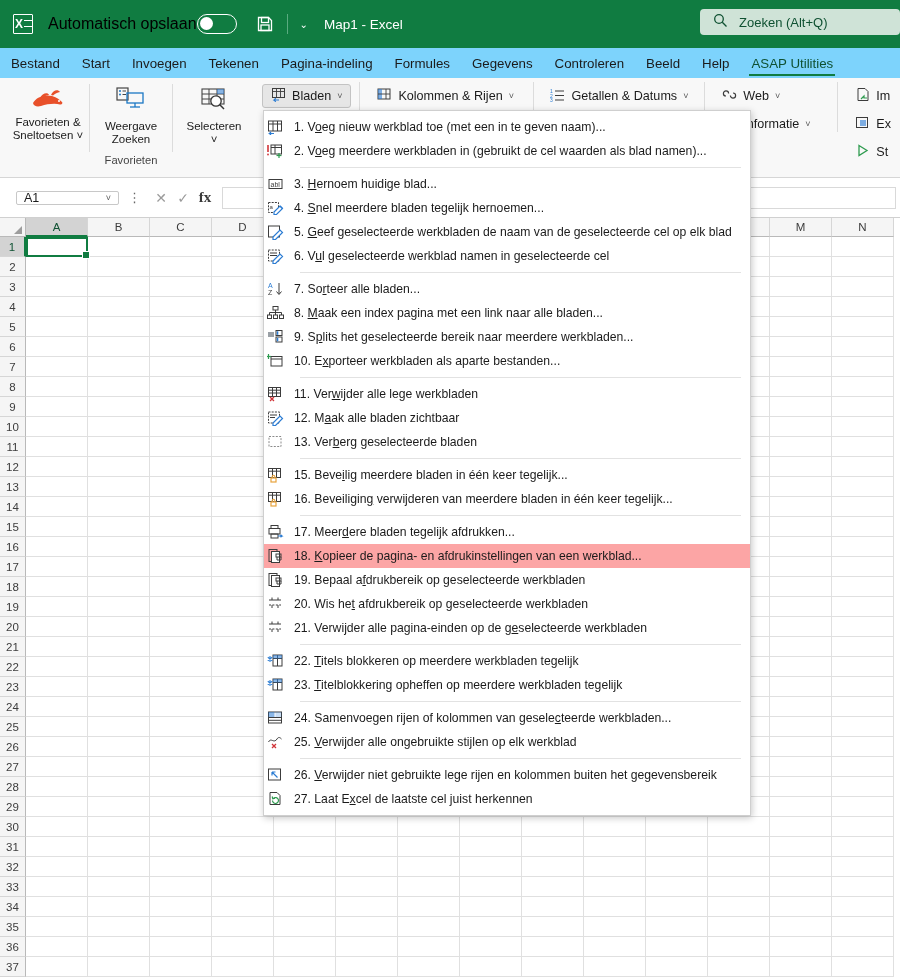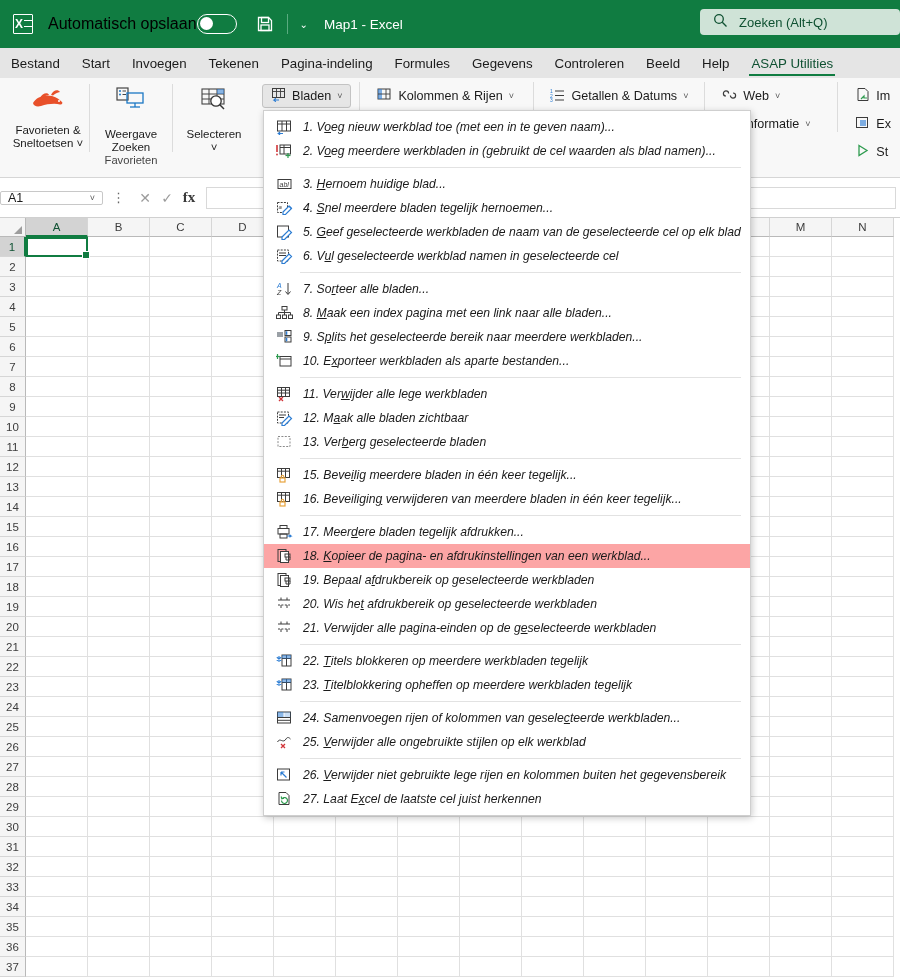--- a/index.html
+++ b/index.html
@@ -51,21 +51,21 @@
     position: absolute; right: 0px; top: 9px; width: 200px; height: 26px;
     background: #cfe3d7; border-radius: 4px;
     display:flex; align-items:center; cursor:text;
   }
   .searchbox .mag { margin-left: 13px; margin-right: 11px; flex:none; }
   .searchbox .ph { color: #0f5132; font-size: 13px; }
 
   
   .tabbar {
     position:absolute; left:0; top:48px; width:900px; height:30px;
-    background:#e5e5e5; display:flex; align-items:center;
+    background:#7dd3fc; display:flex; align-items:center;
   }
   .tab {
     font-size: 13.3px; color:#1b1b1b; padding: 0 11px; height:28px;
     display:flex; align-items:center; cursor:pointer; white-space:nowrap;
     position:relative;
   }
   .tab.active { color:#0f5132; font-weight:400; }
   .tab.active::after {
     content:""; position:absolute; left:9px; right:9px; bottom:1px;
     height:2px; background:#107c41;
@@ -76,21 +76,21 @@
     position:absolute; left:0; top:78px; width:900px; height:100px;
     background:#f8f8f8; border-bottom:1px solid #d6d6d6;
   }
   .grp-fav {
     position:absolute; left:6px; top:2px; width:250px; height:96px;
     display:flex; flex-direction:column; align-items:center;
   }
   .fav-btns { display:flex; height:72px; }
   .bigbtn {
     width: 78px; display:flex; flex-direction:column; align-items:center;
-    padding-top:6px; cursor:pointer;gap:8px;
+    padding-top:6px; cursor:pointer;
   }
   .bigbtn .lbl {
     font-size:11.5px; color:#1b1b1b; text-align:center; line-height:13px; margin-top:4px;
   }
   .grp-divider { width:1px; background:#dcdcdc; margin: 4px 2px; height:68px; }
   .grp-title { font-size:11.2px; color:#444; margin-top:2px; }
 
   .pig { width:42px; height:26px; }
   .rbn-right { position:absolute; left:262px; top:4px; right:0; height:92px; }
   .rbn-row { display:flex; align-items:center; height:28px; }
@@ -103,21 +103,21 @@
   .vsep { width:1px; height:50px; background:#dcdcdc; margin:0 8px; align-self:flex-start; }
   .small-caret { font-size:9px; color:#555; }
 
   
   .formulabar {
     position:absolute; left:0; top:178px; width:900px; height:40px;
     background:#ffffff; display:flex; align-items:center;
     border-bottom:1px solid #d0d0d0;
   }
   .namebox {
-    margin-left:0; width:103px; height:14px; border:1px solid #c8c8c8;
+    margin-left:16px; width:103px; height:14px; border:1px solid #c8c8c8;
     background:#fff; border-radius:2px; display:flex; align-items:center;
     justify-content:space-between; padding:0 7px; font-size:12.5px; color:#1b1b1b;
     cursor:pointer;
   }
   .dots { margin:0 9px; color:#666; font-size:13px; letter-spacing:0; cursor:pointer;}
   .fbicon { width:22px; text-align:center; font-size:14px; color:#9b9b9b; cursor:pointer; }
   .fx { font-family:"Liberation Serif", serif; font-size:15px; color:#3a3a3a; font-weight:bold;}
   .finput {
     flex:1; height:22px; margin-left:6px; margin-right:4px;
     border:1px solid #d9d9d9; border-left:1px solid #d9d9d9; background:#fff;
@@ -162,22 +162,22 @@
   }
 
   
   .menu {
     position:absolute; left:263px; top:110px; width:488px;
     background:#ffffff; border:1px solid #cfcfcf;
     box-shadow: 1px 2px 7px rgba(0,0,0,0.22);
     padding:4px 0 4px 0; z-index:50;
   }
   .mitem {
-    display:flex; align-items:center; height:24px; padding-left:9px;
-    font-size:12.2px; color:#1b1b1b; cursor:pointer; white-space:nowrap;font-style:italic;
+    display:flex; align-items:center; height:24px; 
+    font-size:12.2px; color:#1b1b1b; cursor:pointer; white-space:nowrap;
   }
   .mitem:hover, .mitem.hover { background:#fca5a5; }
   .mitem .micon {
     width:22px; height:18px; flex:none; margin-right:8px;
     display:flex; align-items:center; justify-content:center;
   }
   .msep { height:1px; background:#e2e2e2; margin:4px 9px 4px 36px; }
   .mlabel u { text-decoration: underline; }
 </style>
 </head>

